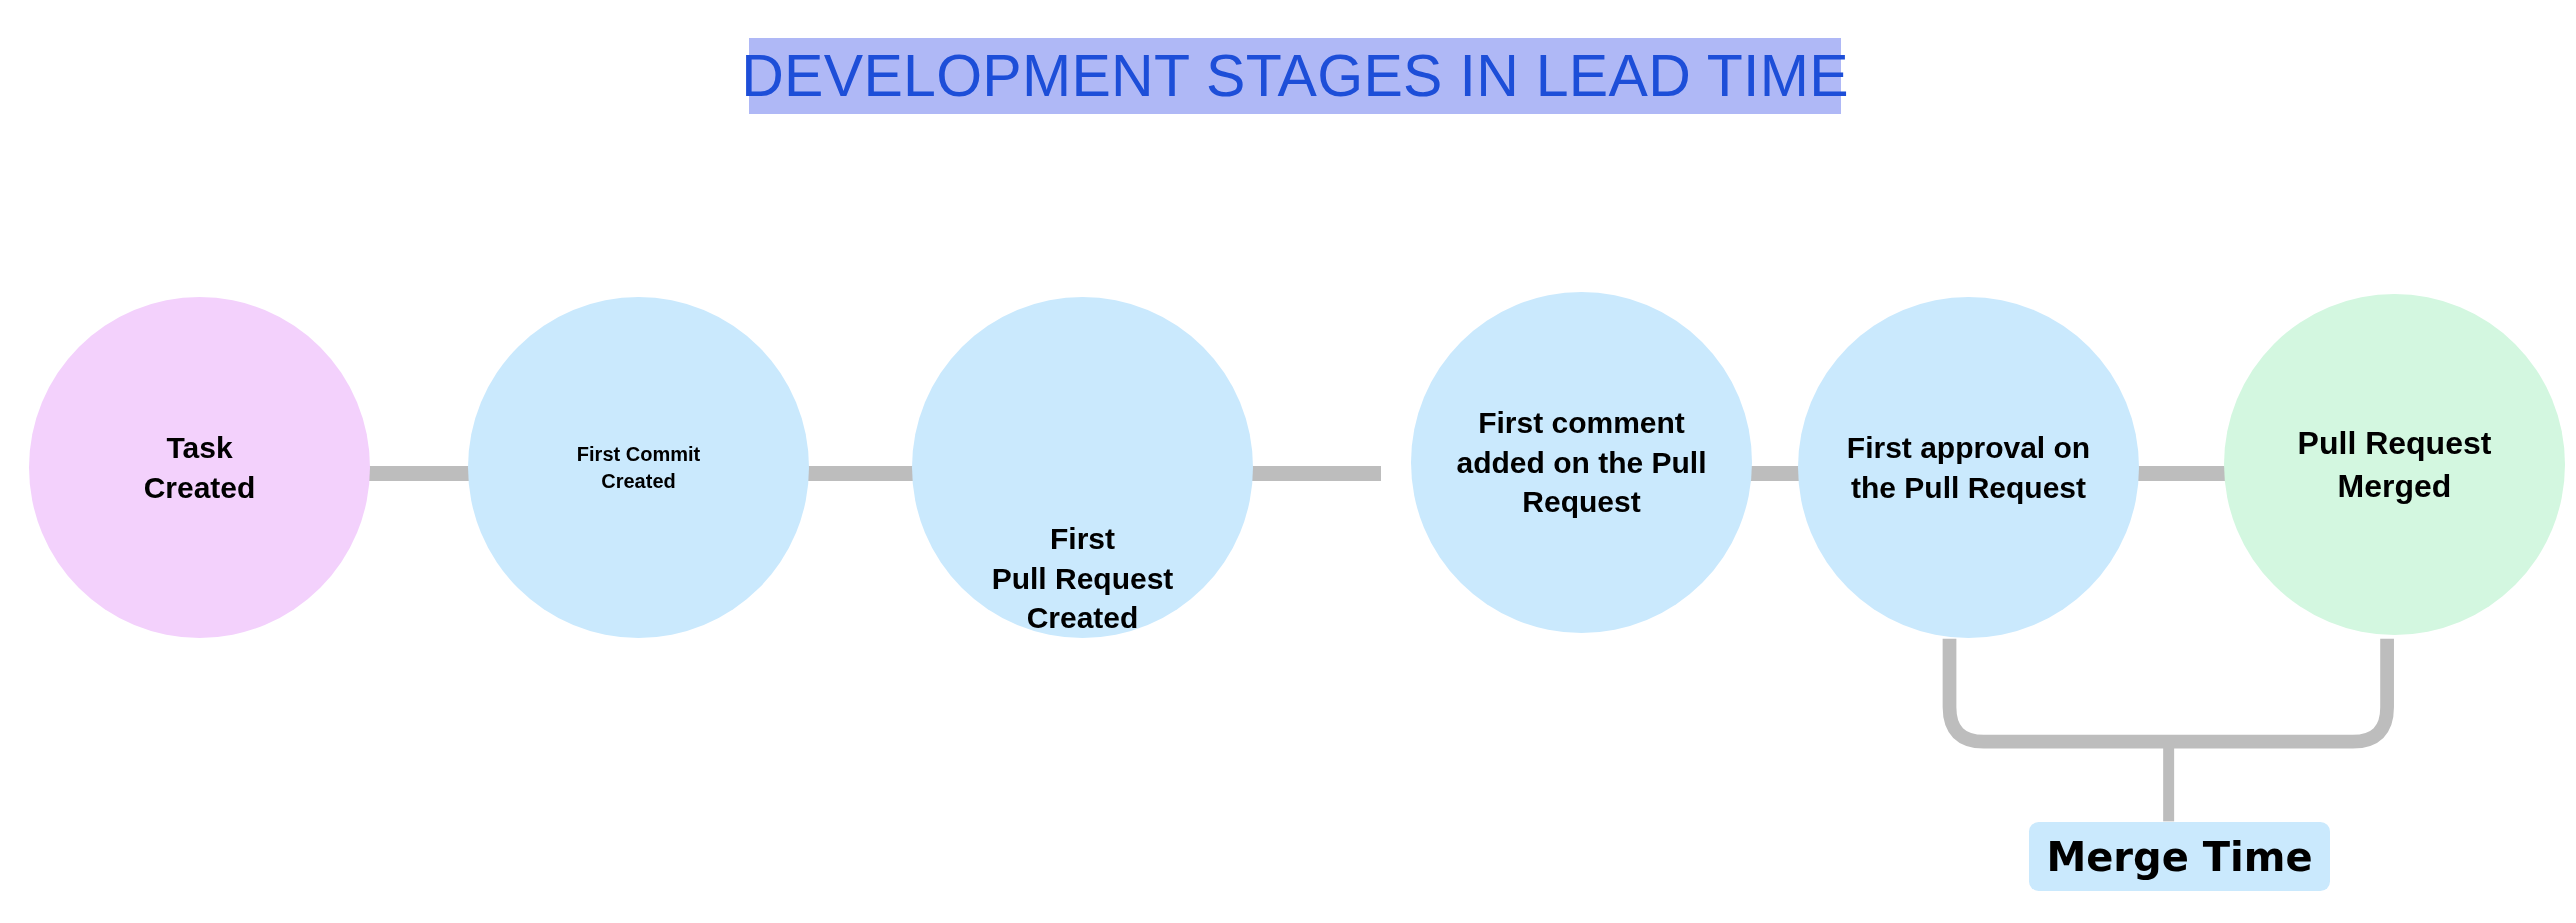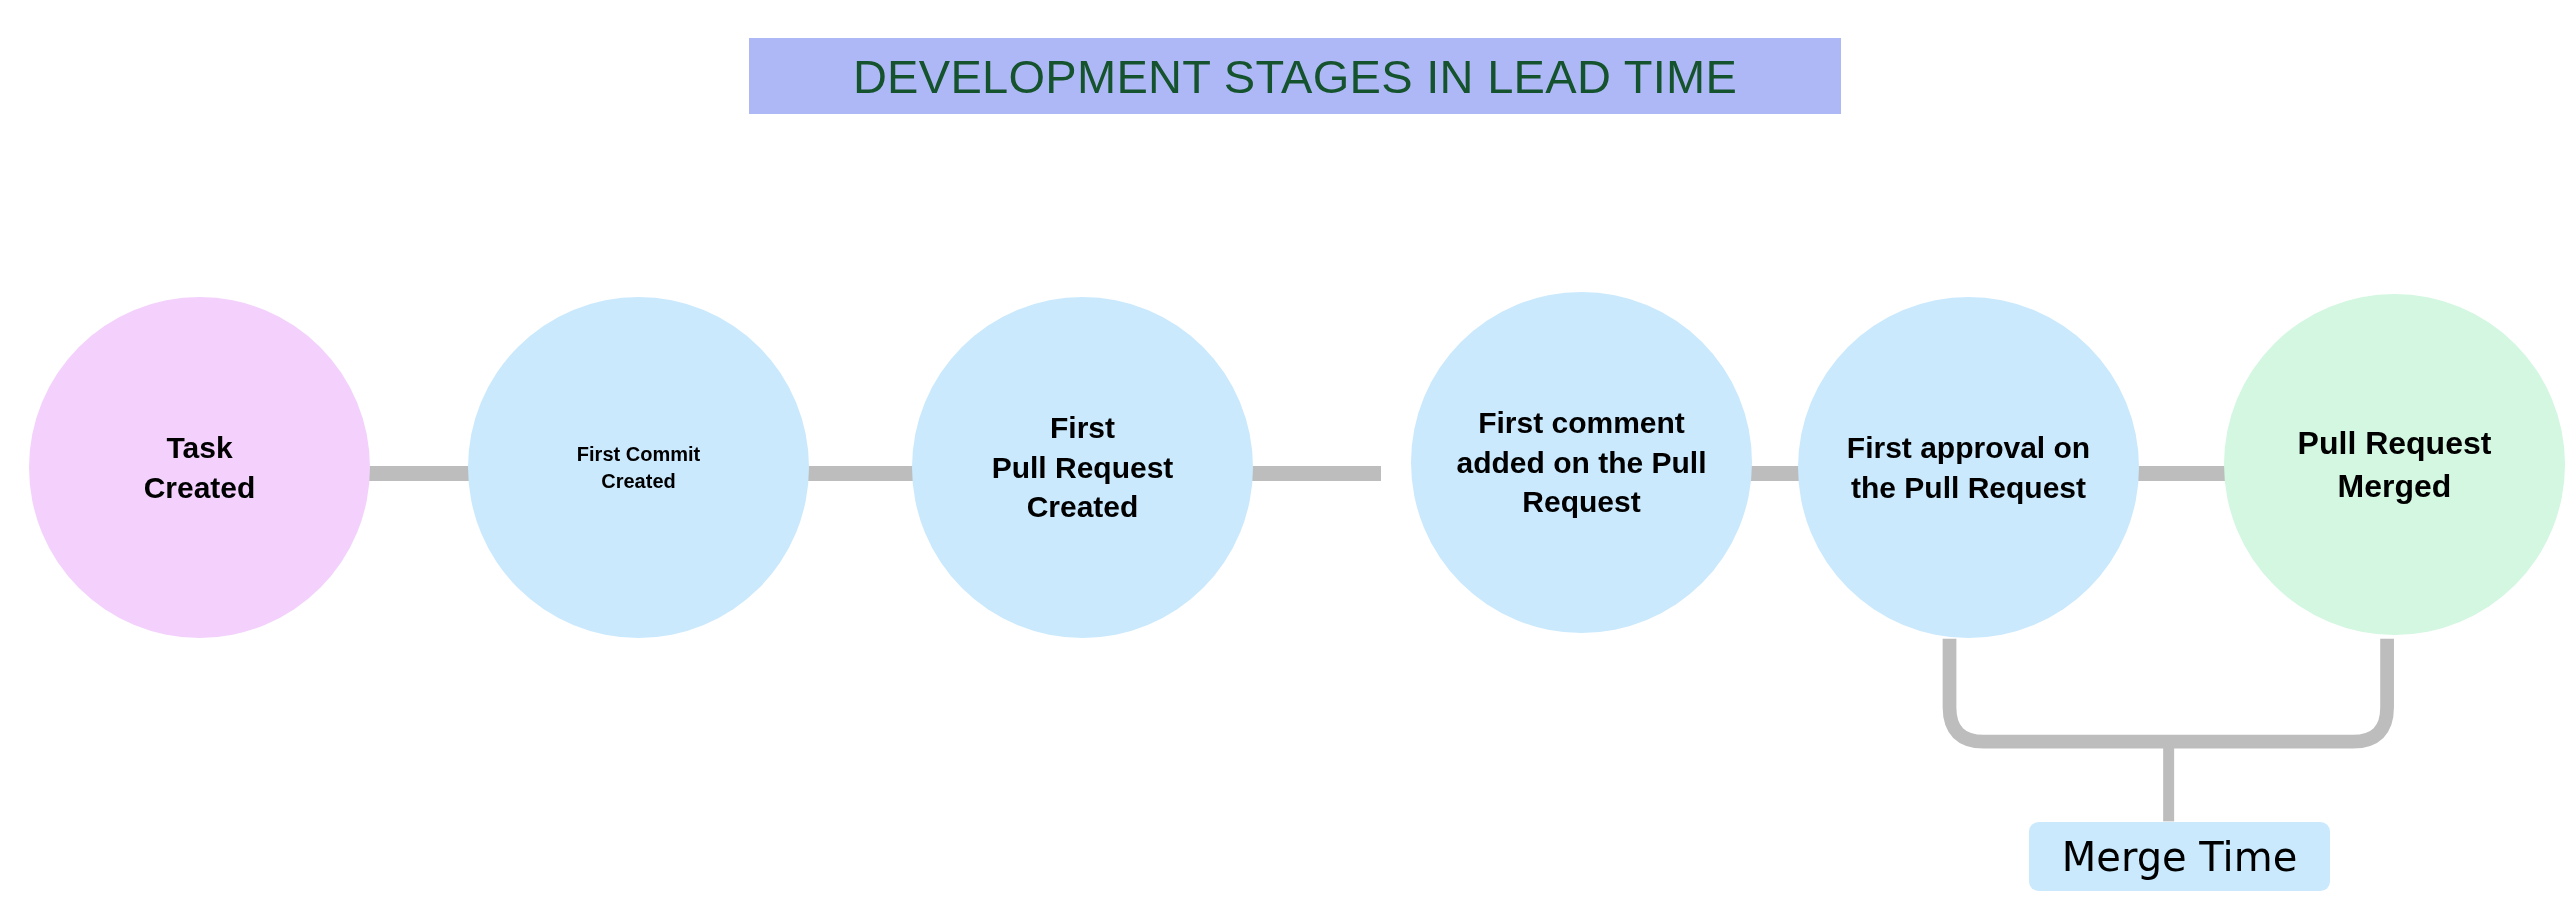--- a/index.html
+++ b/index.html
@@ -31,23 +31,23 @@
     width: 1092px;
     height: 76px;
     background: #AFB8F6;
     display: flex;
     align-items: center;
     justify-content: center;
     box-sizing: border-box;
   }
   .title-text {
     font-family: "Liberation Sans", sans-serif;
-    font-size: 47px;
+    font-size: 59px;
     font-weight: 400;
-    color: #14532d;
+    color: #1d4ed8;
     letter-spacing: 0.3px;
     line-height: 1;
     white-space: nowrap;
   }
 
   
   .rail {
     position: absolute;
     background: #BDBDBD;
     height: 15px;
@@ -97,21 +97,21 @@
     border-radius: 9.6px;
     display: flex;
     align-items: center;
     justify-content: center;
     z-index: 3;
     box-sizing: border-box;
   }
   .merge-badge-text {
     font-family: "DejaVu Sans", sans-serif;
     font-size: 40px;
-    font-weight: 400;
+    font-weight: 700;
     color: #000000;
     line-height: 1;
     white-space: nowrap;
   }
 </style>
 </head>
 <body>
 
 <div id="canvas">
 
@@ -138,21 +138,21 @@
   <div class="stage" style="left:29px; top:297px; width:341px; height:341px; background:#F3D1FC;">
     <span class="stage-label" style="font-size:30px;">Task
 Created</span>
   </div>
 
   <div class="stage" style="left:468px; top:297px; width:341px; height:341px; background:#CAE9FD;">
     <span class="stage-label" style="font-size:20px;">First Commit
 Created</span>
   </div>
 
-  <div class="stage" style="left:912px; top:297px; width:341px; height:341px; background:#CAE9FD;">
+  <div class="stage" style="left:912px; top:297px; width:341px; height:341px; background:#CAE9FD;align-items:flex-end;">
     <span class="stage-label" style="font-size:30px;">First
 Pull Request
 Created</span>
   </div>
 
   <div class="stage" style="left:1411px; top:292px; width:341px; height:341px; background:#CAE9FD;">
     <span class="stage-label" style="font-size:30px;">First comment
 added on the Pull
 Request</span>
   </div>

